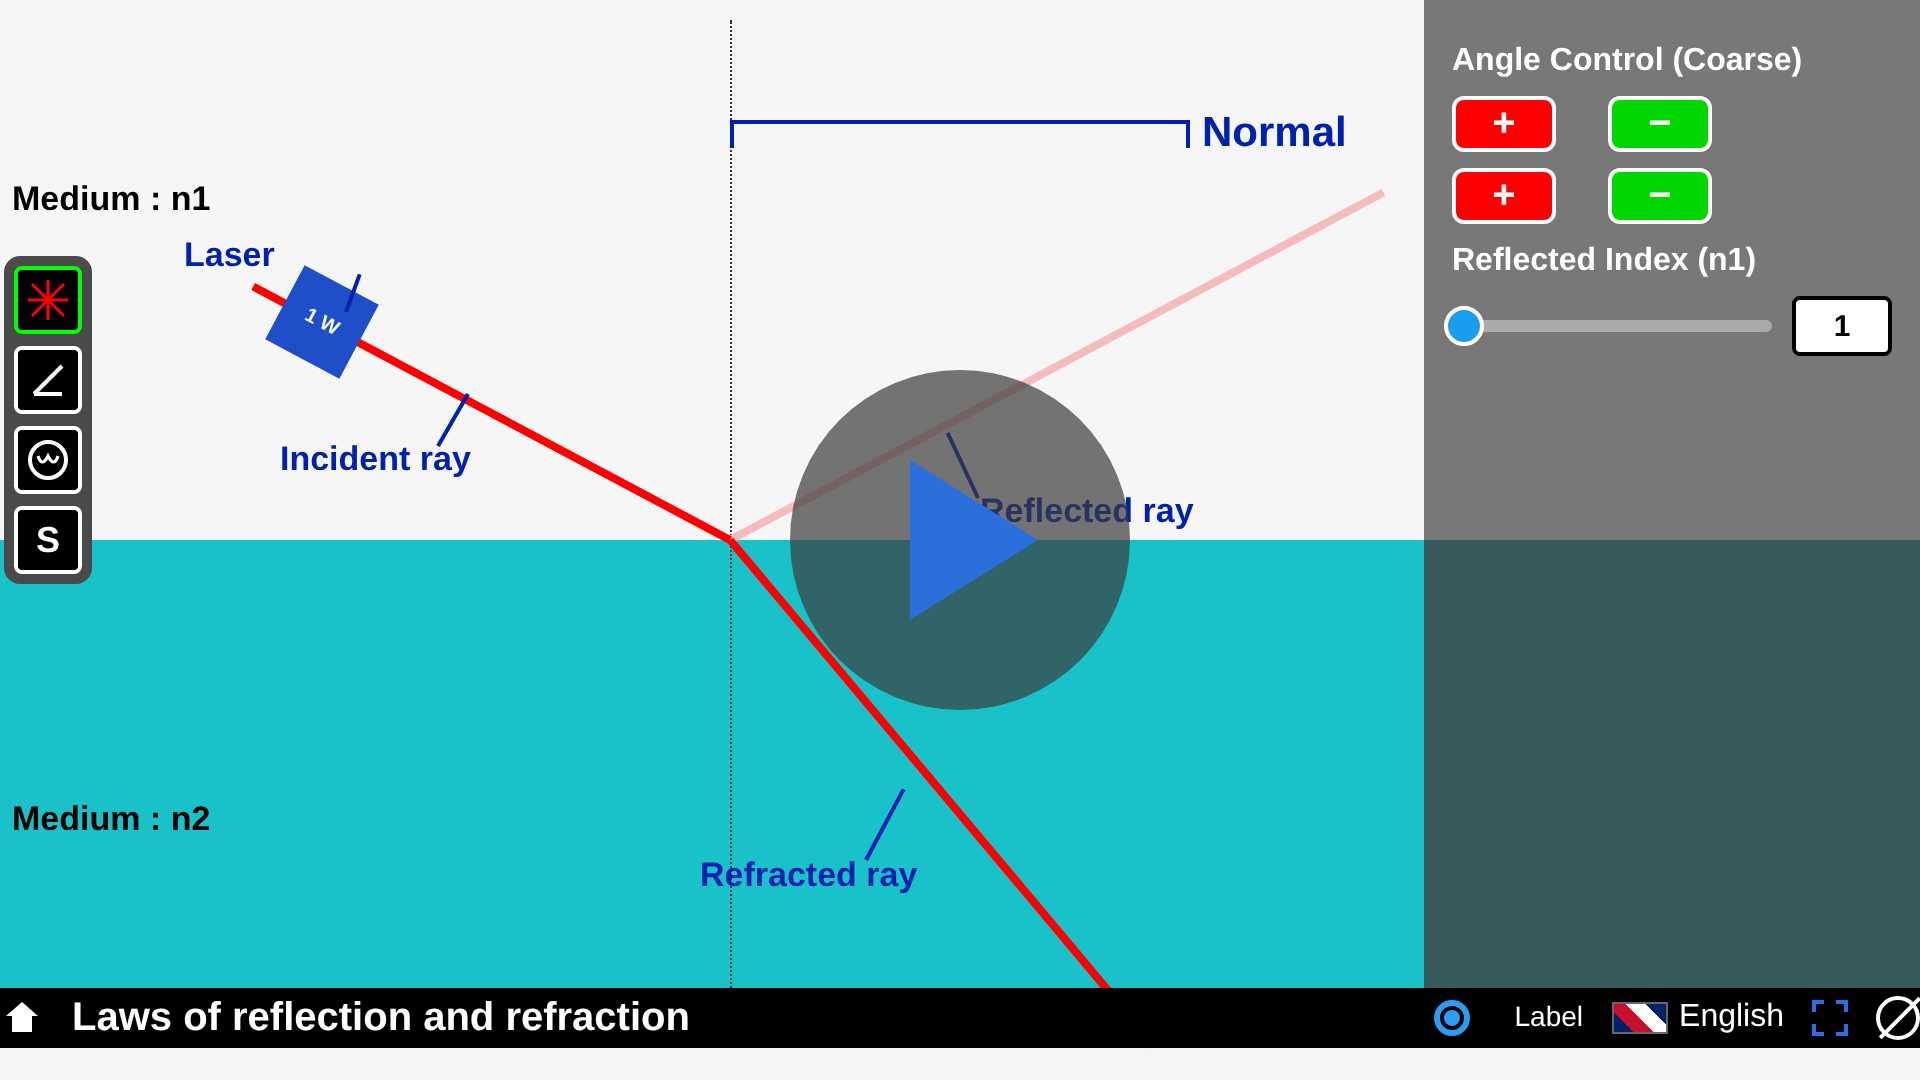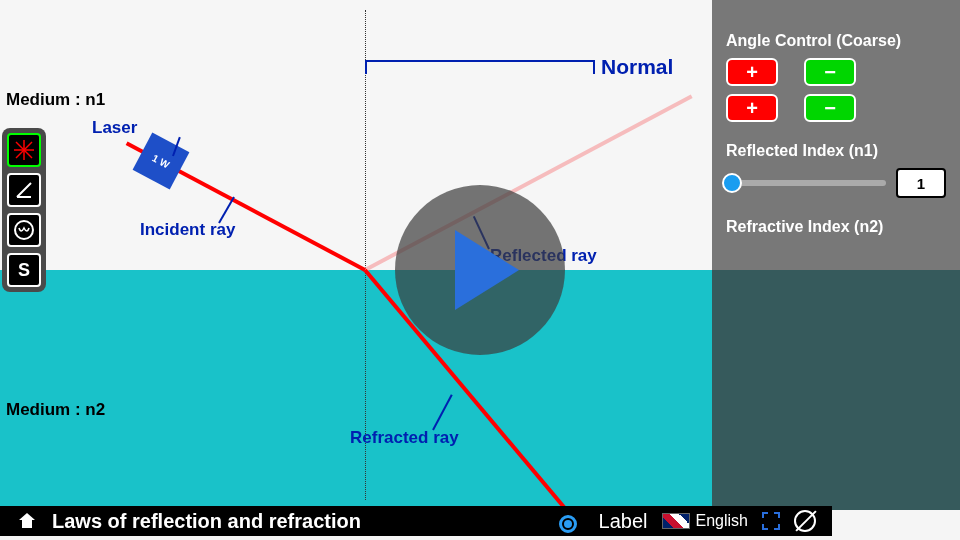--- a/index.html
+++ b/index.html
@@ -27,35 +27,35 @@
 .p-laser{left:172px;top:136px;height:20px;transform:rotate(20deg)}
 .p-inc{left:218px;top:193px;height:30px;transform:rotate(30deg)}
 .p-refl{left:488px;top:213px;height:36px;transform:rotate(-25deg)}
 .p-refr{left:432px;top:390px;height:40px;transform:rotate(28deg)}
 .tools{position:absolute;left:2px;top:128px;width:44px;background:#4a4a4a;border-radius:8px;padding:5px;display:flex;flex-direction:column;gap:6px}
 .tool{width:34px;height:34px;border-radius:4px;display:flex;align-items:center;justify-content:center;cursor:pointer}
 .tool.active{border:2px solid #00ff00;background:#000}
 .tool.norm{background:#000;border:2px solid #fff}
 .ctrl-panel{position:absolute;right:0;top:0;width:248px;height:510px;background:rgba(70,70,70,0.72);padding:12px 14px;color:#fff}
 .panel2{position:absolute;right:0;top:270px;width:248px;height:240px;background:rgba(0,80,80,0.45)}
-.ctrl-panel h4{font-size:16px;font-weight:bold;margin:20px 0 8px}
+.ctrl-panel h4{font-size:16px;font-weight:bold;margin:10px 0 8px}
 .btn-row{display:flex;gap:26px;margin-bottom:8px}
 .pm{width:52px;height:28px;border-radius:6px;border:2px solid #fff;display:flex;align-items:center;justify-content:center;font-weight:bold;font-size:20px;cursor:pointer;color:#fff}
 .plus{background:#ff0000}
 .minus{background:#00d600}
 .slider-row{display:flex;align-items:center;gap:10px;margin-top:6px}
 .slider{position:relative;flex:1;height:6px;background:#aaa;border-radius:3px}
 .thumb{position:absolute;top:-7px;width:20px;height:20px;border-radius:50%;background:#1a9df0;border:2px solid #fff}
 .val-box{width:50px;height:30px;background:#fff;color:#000;border:2px solid #000;border-radius:4px;display:flex;align-items:center;justify-content:center;font-size:15px;font-weight:bold}
 .play-ov{position:absolute;left:395px;top:185px;width:170px;height:170px;border-radius:50%;background:rgba(60,60,60,0.7);display:flex;align-items:center;justify-content:center;cursor:pointer}
 .play-tri{width:0;height:0;border-top:40px solid transparent;border-bottom:40px solid transparent;border-left:64px solid #2a6fdc;margin-left:14px}
-.bbar{position:absolute;left:0;bottom:4px;width:832px;height:30px;background:#000;display:flex;align-items:center;color:#fff;padding:0 16px;gap:14px}
+.bbar{position:absolute;left:0;bottom:16px;width:960px;height:30px;background:#000;display:flex;align-items:center;color:#fff;padding:0 0;gap:14px}
 .home{width:22px;height:22px;display:flex;align-items:center;justify-content:center;cursor:pointer}
 .title{font-weight:bold;font-size:20px;flex:1}
-.label-tgl{display:flex;align-items:flex-end;gap:22px;font-size:20px}
+.label-tgl{display:flex;align-items:flex-start;gap:22px;font-size:14px}
 .radio{width:18px;height:18px;border-radius:50%;border:3px solid #2a9df4;display:flex;align-items:center;justify-content:center}
 .radio::after{content:"";width:8px;height:8px;border-radius:50%;background:#2a9df4}
 .flag{width:28px;height:16px;background:linear-gradient(45deg,#012169 25%,#c8102e 25% 50%,#fff 50% 75%,#012169 75%);border:1px solid #666}
 .lang{display:flex;align-items:center;gap:6px;font-size:16px;cursor:pointer}
 .fs-ic{width:18px;height:18px;border:2px dashed #2a6fdc;cursor:pointer}
 .globe{width:22px;height:22px;border:2px solid #fff;border-radius:50%;position:relative}
 .globe::after{content:"";position:absolute;left:-4px;top:8px;width:28px;height:2px;background:#fff;transform:rotate(-45deg)}
 </style>
 </head>
 <body>
@@ -128,21 +128,20 @@
       <div class="pm plus">+</div>
       <div class="pm minus">−</div>
     </div>
     <h4>Reflected Index (n1)</h4>
     <div class="slider-row">
       <div class="slider">
           <div class="thumb" style="left:-4px"></div>
         </div>
       <div class="val-box">1</div>
     </div>
-    <h4>Refractive Index (n2)</h4>
   </div>
 
   <div class="play-ov">
     <div class="play-tri"></div>
   </div>
 
   <div class="bbar">
     <div class="home">
       <svg width="20" height="20">
           <path d="M10 2 L18 9 L15 9 L15 17 L5 17 L5 9 L2 9 Z" fill="#fff"></path>

